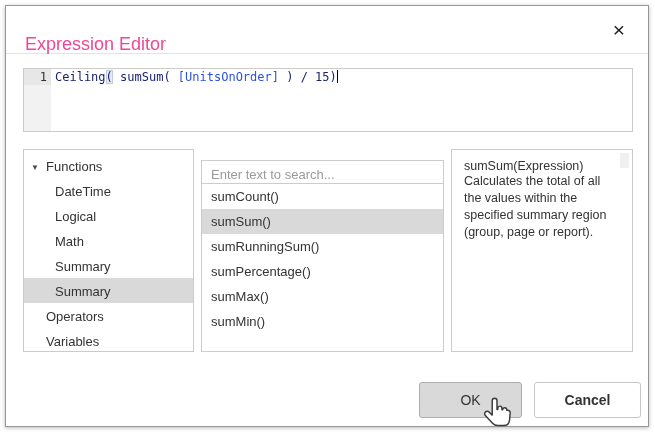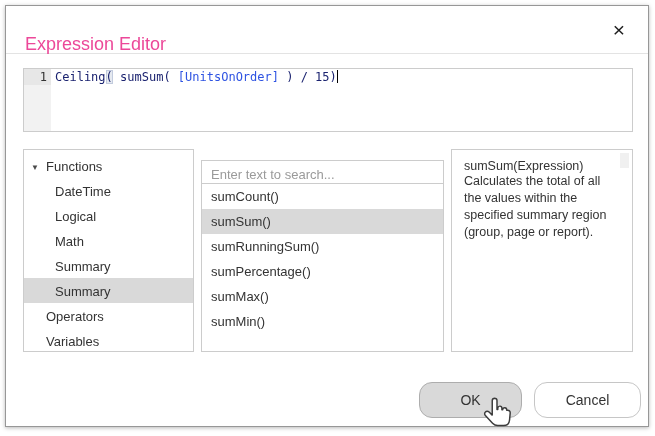--- a/index.html
+++ b/index.html
@@ -53,24 +53,24 @@
 
   .desc-panel { left:445px; width:182px; padding:9px 12px; font-size:12.5px;
                 color:#333; }
   .desc-signature { }
   .desc-text { line-height:17px; }
   .scroll-thumb { position:absolute; right:3px; top:3px; width:9px; height:15px;
                   background:#f0f0f0; }
 
   
   .btn { position:absolute; top:376px; height:36px; font-size:14px; color:#333;
-         border-radius:13px; text-align:center; cursor:pointer;
+         border-radius:3px; text-align:center; cursor:pointer;
          font-family:"Liberation Sans", sans-serif; }
   .btn-ok { left:413px; width:103px; background:#d9d9d9; border:1px solid #adadad; }
-  .btn-cancel { left:528px; width:107px; background:#fff; border:1px solid #c6c6c6; }
+  .btn-cancel { left:528px; width:107px; background:#fff; border:1px solid #c6c6c6;font-weight:bold; }
 
   .cursor-icon { position:absolute; left:482px; top:396px; z-index:20;
                  pointer-events:none; }
 </style>
 </head>
 <body>
 
 <div class="dialog">
 
   <div class="header">

